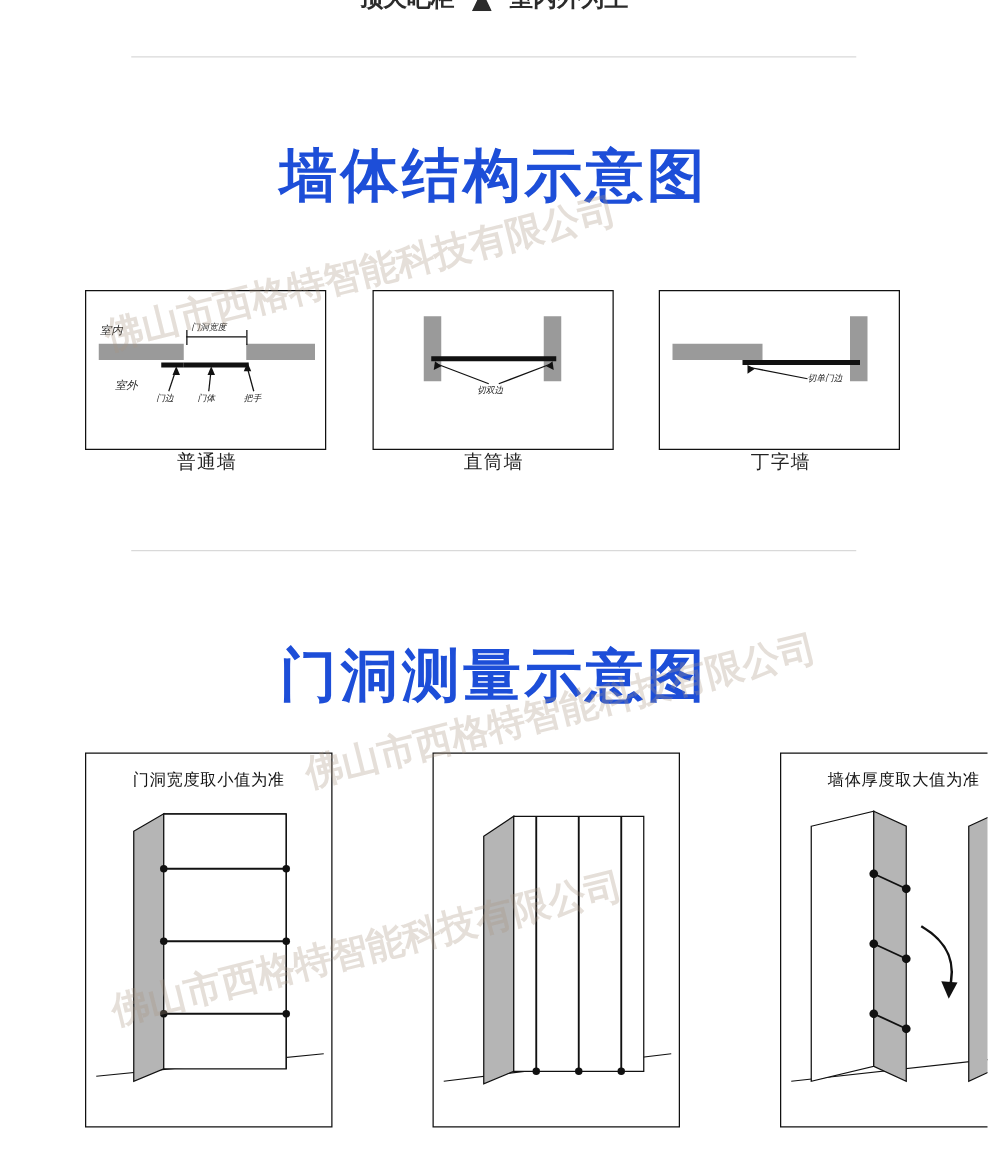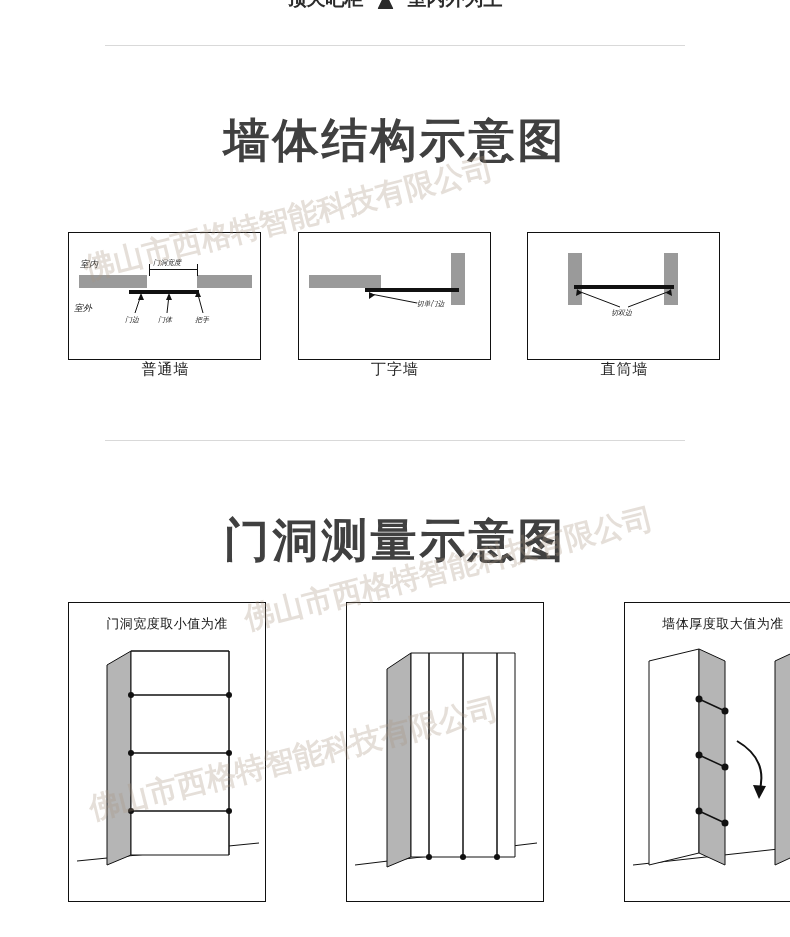--- a/index.html
+++ b/index.html
@@ -73,21 +73,21 @@
   .rule-mid { left: 105px; top: 440px; width: 580px; }
 
   
   .section-title {
     position: absolute;
     width: 790px;
     text-align: center;
     font-size: 46px;
     font-weight: 700;
     letter-spacing: 3px;
-    color: #404040;
+    color: #1d4ed8;
   }
   .title-1 { top: 110px; }
   .title-2 { top: 510px; text-align: center; }
 
   
   .wall-row {
     position: absolute;
     left: 68px; top: 232px;
     width: 654px;
     display: flex;
@@ -179,57 +179,39 @@
       <div class="wline" style="left:78px; top:57px; width:52px; height:4px;"></div>
 
       <div class="wline" style="left:60px; top:57px; width:18px; height:4px;"></div>
 
       <div class="arrowline" style="left:80px; top:36px; width:48px;"></div>
       <div class="tick" style="left:80px; top:31px; height:12px;"></div>
       <div class="tick" style="left:128px; top:31px; height:12px;"></div>
       <div class="wlabel" style="left:84px; top:26px;">门洞宽度</div>
 
       <div class="wlabel" style="left:11px; top:27px; font-size:9px;">室内</div>
-      <div class="wlabel" style="left:5px; top:71px; font-size:9px;">室外</div>
+      <div class="wlabel" style="left:23px; top:71px; font-size:9px;">室外</div>
 
       <svg class="svgfill" width="193" height="128">
         <g stroke="#111" stroke-width="1" fill="none">
           <path d="M72,62 L66,80"></path>
           <path d="M100,62 L98,80"></path>
           <path d="M128,58 L134,80"></path>
         </g>
         <g fill="#111">
           <polygon points="72,60 69,67 75,67"></polygon>
           <polygon points="100,60 97,67 103,67"></polygon>
           <polygon points="129,57 126,64 132,64"></polygon>
         </g>
       </svg>
       <div class="wlabel" style="left:56px; top:83px;">门边</div>
       <div class="wlabel" style="left:89px; top:83px;">门体</div>
       <div class="wlabel" style="left:126px; top:83px;">把手</div>
     </div>
     <div class="wall-caption">普通墙</div>
-  </div>
-
-  <div class="wall-cell">
-    <div class="wall-box">
-      <div class="wblk" style="left:10px; top:42px; width:72px; height:13px;"></div>
-      <div class="wblk" style="left:152px; top:20px; width:14px; height:52px;"></div>
-      <div class="wline" style="left:66px; top:55px; width:94px; height:4px;"></div>
-      <svg class="svgfill" width="193" height="128">
-        <g stroke="#111" stroke-width="1" fill="none">
-          <path d="M72,61 L118,70"></path>
-        </g>
-        <g fill="#111">
-          <polygon points="70,59 70,66 76,62"></polygon>
-        </g>
-      </svg>
-      <div class="wlabel" style="left:118px; top:67px;">切单门边</div>
-    </div>
-    <div class="wall-caption">丁字墙</div>
   </div>
 
   <div class="wall-cell">
     <div class="wall-box">
       <div class="wblk" style="left:40px; top:20px; width:14px; height:52px;"></div>
       <div class="wblk" style="left:136px; top:20px; width:14px; height:52px;"></div>
       <div class="wline" style="left:46px; top:52px; width:100px; height:4px;"></div>
       <svg class="svgfill" width="193" height="128">
         <g stroke="#111" stroke-width="1" fill="none">
           <path d="M50,58 L92,74"></path>
@@ -238,20 +220,38 @@
         <g fill="#111">
           <polygon points="49,56 48,63 54,60"></polygon>
           <polygon points="143,56 138,60 144,63"></polygon>
         </g>
       </svg>
       <div class="wlabel" style="left:83px; top:76px;">切双边</div>
     </div>
     <div class="wall-caption">直筒墙</div>
   </div>
 
+  <div class="wall-cell">
+    <div class="wall-box">
+      <div class="wblk" style="left:10px; top:42px; width:72px; height:13px;"></div>
+      <div class="wblk" style="left:152px; top:20px; width:14px; height:52px;"></div>
+      <div class="wline" style="left:66px; top:55px; width:94px; height:4px;"></div>
+      <svg class="svgfill" width="193" height="128">
+        <g stroke="#111" stroke-width="1" fill="none">
+          <path d="M72,61 L118,70"></path>
+        </g>
+        <g fill="#111">
+          <polygon points="70,59 70,66 76,62"></polygon>
+        </g>
+      </svg>
+      <div class="wlabel" style="left:118px; top:67px;">切单门边</div>
+    </div>
+    <div class="wall-caption">丁字墙</div>
+  </div>
+
 </div>
 
 <div class="rule rule-mid"></div>
 
 <div class="section-title title-2">门洞测量示意图</div>
 
 <div class="meas-row">
 
   <div class="meas-box">
     <div class="meas-label">门洞宽度取小值为准</div>

